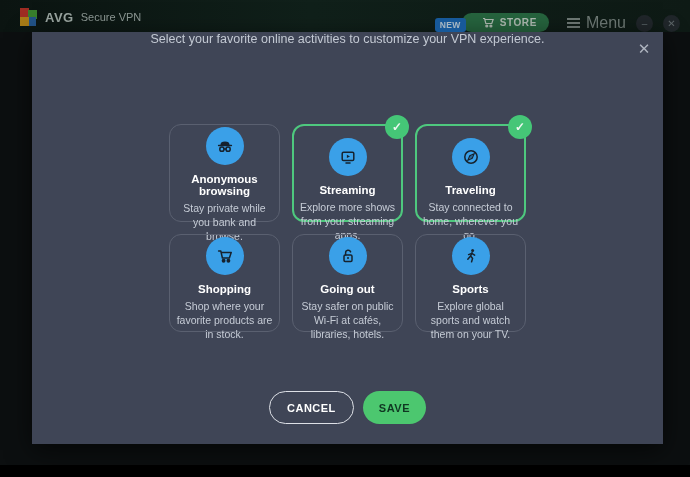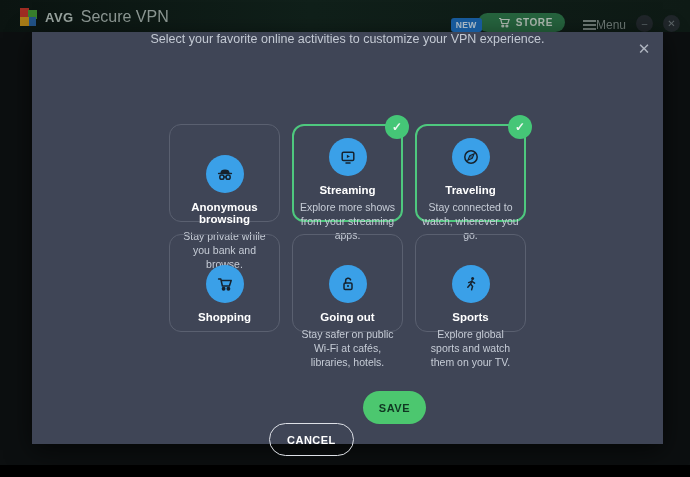--- a/index.html
+++ b/index.html
@@ -12,58 +12,58 @@
   .titlebar { position:absolute; top:0; left:0; width:690px; height:32px;
               background:linear-gradient(90deg,#0b1411 0%, #10201a 45%, #0e1a15 100%); }
   .brand-wrap { position:absolute; left:20px; top:8px; display:flex; align-items:center; gap:7px; }
   .avg-logo { width:18px; height:18px; position:relative; filter:brightness(.75); }
   .avg-logo .sq { position:absolute; width:9px; height:9px; }
   .avg-logo .sq.r { left:0; top:0; background:#d43a2f; }
   .avg-logo .sq.g { left:8px; top:2px; background:#4aa93c; }
   .avg-logo .sq.b { left:7px; top:9px; background:#2e6fb5; }
   .avg-logo .sq.y { left:0; top:9px; background:#e0a41f; }
   .brand-name { color:#9aa5a0; font-size:13px; font-weight:bold; letter-spacing:.5px; }
-  .app-title { color:#8d9894; font-size:16px; }
+  .app-title { color:#8d9894; font-size:11px; }
   .tb-right { position:absolute; right:10px; top:0; height:32px; display:flex; align-items:flex-end; gap:10px; }
   .new-badge { background:#1d6fc0; color:#cfe3f2; font-size:8.5px; font-weight:bold;
                padding:2px 5px; border-radius:3px; letter-spacing:.4px; position:relative; z-index:2;
                margin-right:-14px; filter:brightness(.8); }
   .store-btn { background:#2f7d4e; color:#d9e8dd; font-size:10px; font-weight:bold; letter-spacing:.6px;
                height:19px; padding:0 12px 0 20px; border-radius:10px; display:flex; align-items:center; gap:5px;
                filter:brightness(.8); }
-  .menu-btn { display:flex; align-items:center; color:#6f7a76; font-size:12px; margin-left:8px; }
+  .menu-btn { display:flex; align-items:center; gap:6px; color:#6f7a76; font-size:16px; margin-left:8px; }
   .hamburger { display:flex; flex-direction:column; gap:2.5px; }
   .hamburger span { display:block; width:13px; height:1.6px; background:#6f7a76; }
   .win-ctl { width:17px; height:17px; border-radius:50%; background:#20262a; color:#5c6568;
              display:flex; align-items:center; justify-content:center; font-size:10px; line-height:1; }
 
   
   .modal { position:absolute; left:32px; top:32px; width:631px; height:412px;
            background:#3f4556; box-shadow:0 6px 24px rgba(0,0,0,.6); }
   .modal-close { position:absolute; top:8px; right:10px; width:18px; height:18px; color:#aeb4bf;
                  font-size:15px; display:flex; align-items:center; justify-content:center; cursor:default; }
   .modal-title { margin-top:26px; text-align:center; color:#ffffff; font-size:20px; font-weight:bold; }
   .modal-sub { text-align:center; color:#c3c9d3; font-size:12.5px; }
 
   .cards { position:absolute; left:137px; top:92px; width:357px;
            display:grid; grid-template-columns:repeat(3,111px); grid-auto-rows:98px; column-gap:12px; row-gap:12px; }
-  .card { position:relative; border:1px solid #5a6070; border-radius:12px; padding:30px 6px 0 6px; text-align:center; }
+  .card { position:relative; border:1px solid #5a6070; border-radius:12px; padding:2px 6px 0 6px; text-align:center; }
   .card.selected { border:2px solid #4ec87e; padding:12px 5px 0 5px; }
   .check { position:absolute; top:-11px; right:-8px; width:24px; height:24px; border-radius:50%;
            background:#45c677; color:#eef7f1; font-size:12px; font-weight:bold;
            display:flex; align-items:center; justify-content:center; }
   .icon-circle { width:38px; height:38px; border-radius:50%; background:#3aa0e8; margin:0 auto;
                  display:flex; align-items:center; justify-content:center; }
   .card-title { margin-top:8px; color:#ffffff; font-size:11.5px; font-weight:bold; }
   .card-desc { margin-top:4px; color:#c6ccd6; font-size:10.5px; line-height:1.35; }
 
   .btn-row { position:absolute; left:0; top:359px; width:100%; display:flex; justify-content:center; gap:9px; }
   .btn { border-radius:17px; font-size:11px; font-weight:bold; letter-spacing:.5px; height:33px;
          display:flex; align-items:center; justify-content:center; cursor:default; }
-  .btn-cancel { border:1px solid #dde0e6; color:#ffffff; background:transparent; padding:0 17px;margin-top:32px; }
+  .btn-cancel { border:1px solid #dde0e6; color:#ffffff; background:transparent; padding:0 17px; }
   .btn-save { background:#4cc76f; color:#103722; border:none; padding:16px 16px; }
 
   svg.glyph { display:block; }
 </style>
 </head>
 <body>
 
 <div class="window">
 
   <div class="titlebar">
@@ -136,32 +136,33 @@
       <div class="card selected">
         <div class="check">✓</div>
         <div class="icon-circle">
           <svg class="glyph" width="20" height="20" viewBox="0 0 20 20" fill="none" stroke="#16222e" stroke-width="1.5">
             <circle cx="10" cy="10" r="6.2"></circle>
             <path d="M13 7 L11.2 11.2 L7 13 L8.8 8.8 Z" stroke-width="1.2"></path>
             <circle cx="10" cy="10" r="0.8" fill="#16222e" stroke="none"></circle>
           </svg>
         </div>
         <div class="card-title">Traveling</div>
-        <div class="card-desc">Stay connected to watch, wherever you go.</div>
+        <div class="card-desc">Stay connected to home, wherever you go.</div>
       </div>
 
       <div class="card">
         <div class="icon-circle">
           <svg class="glyph" width="20" height="20" viewBox="0 0 20 20" fill="none" stroke="#16222e" stroke-width="1.5" stroke-linecap="round" stroke-linejoin="round">
             <path d="M3.6 5 h2.2 l1.6 7 h7 l1.8-5.6 H6.4"></path>
             <circle cx="8.6" cy="14.8" r="1.2" fill="#16222e"></circle>
               <circle cx="13.4" cy="14.8" r="1.2" fill="#16222e"></circle>
           </svg>
         </div>
         <div class="card-title">Shopping</div>
+        <div class="card-desc">Shop where your favorite products are in stock.</div>
       </div>
 
       <div class="card">
         <div class="icon-circle">
           <svg class="glyph" width="20" height="20" viewBox="0 0 20 20" fill="none" stroke="#16222e" stroke-width="1.5" stroke-linecap="round">
             <path d="M7.6 9 V6.9 a2.6 2.6 0 0 1 5-1"></path>
             <rect x="6" y="9" width="8" height="6.4" rx="1.2"></rect>
             <circle cx="10" cy="11.9" r="1" fill="#16222e" stroke="none"></circle>
           </svg>
         </div>

